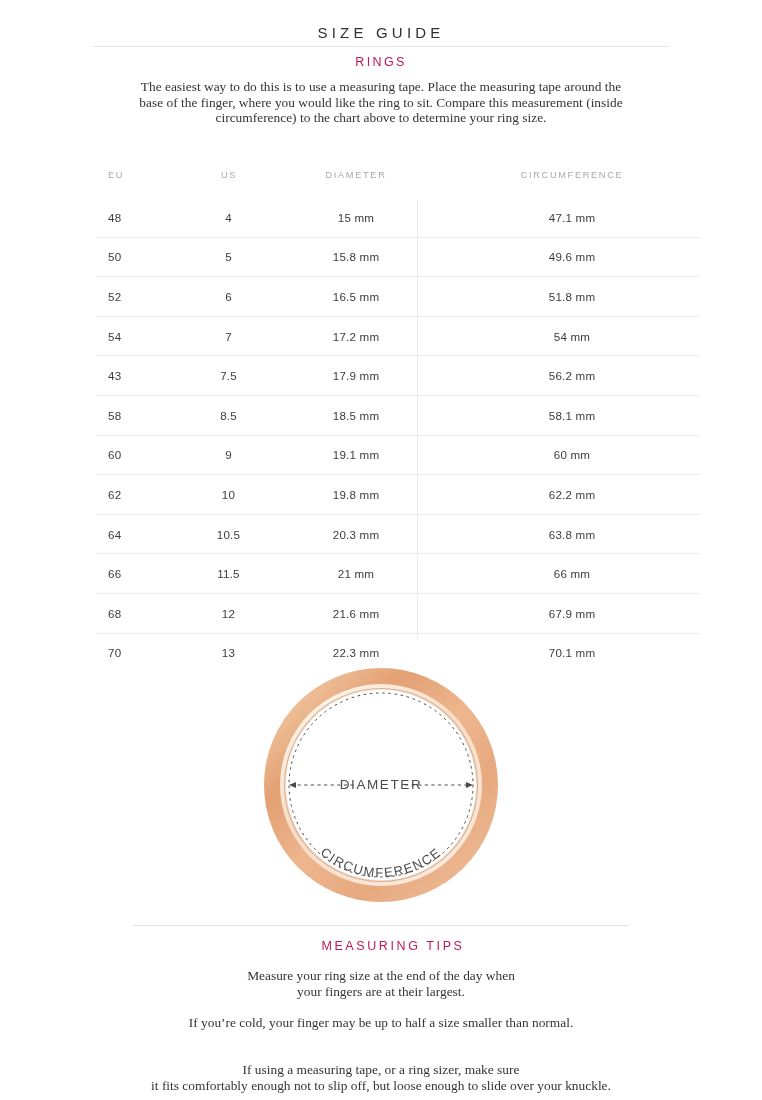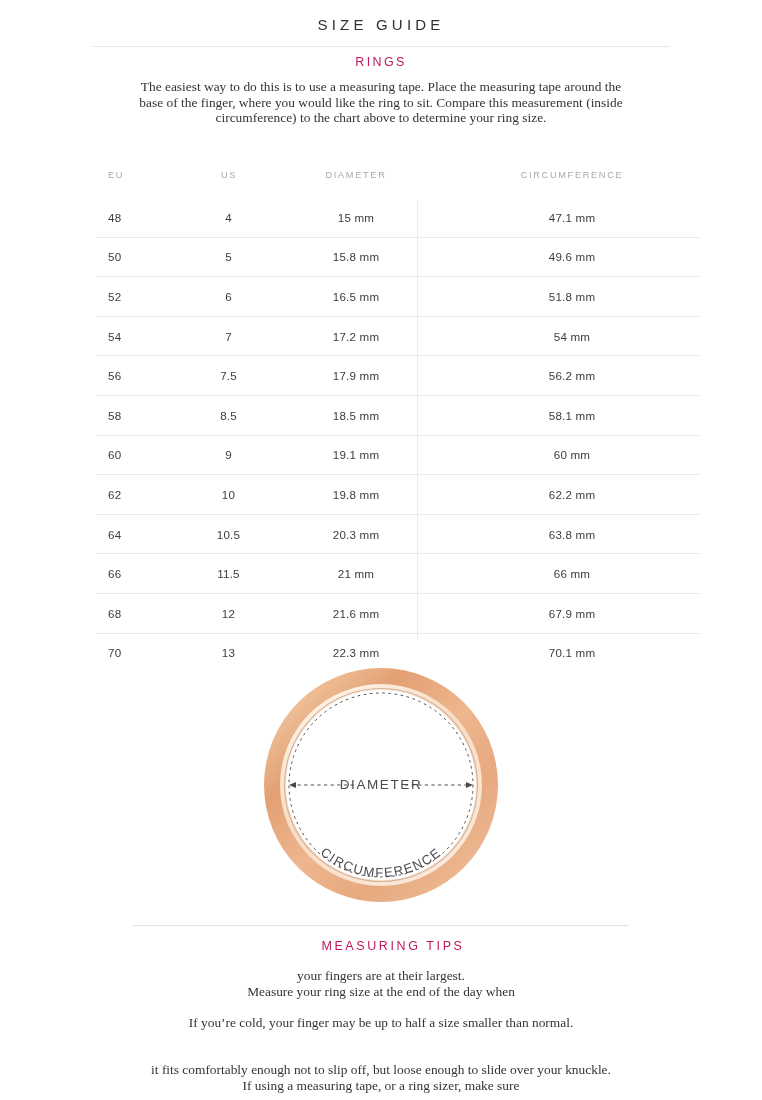--- a/index.html
+++ b/index.html
@@ -13,21 +13,21 @@
     position: relative;
     overflow: hidden;
     font-family: "Liberation Sans", sans-serif;
     color: #3c3c3c;
     -webkit-font-smoothing: antialiased;
   }
 
   
   .page-title {
     position: absolute;
-    top: 16px;
+    top: 24px;
     left: 0;
     width: 762px;
     text-align: center;
     font-family: "Liberation Sans", sans-serif;
     font-size: 15px;
     letter-spacing: 4.2px;
     color: #2f3033;
     font-weight: 400;
   }
 
@@ -191,21 +191,21 @@
           <td class="col-dia">16.5 mm</td>
           <td class="col-circ">51.8 mm</td>
         </tr>
         <tr>
           <td class="col-eu">54</td>
           <td class="col-us">7</td>
           <td class="col-dia">17.2 mm</td>
           <td class="col-circ">54 mm</td>
         </tr>
         <tr>
-          <td class="col-eu">56</td>
+          <td class="col-eu">43</td>
           <td class="col-us">7.5</td>
           <td class="col-dia">17.9 mm</td>
           <td class="col-circ">56.2 mm</td>
         </tr>
         <tr>
           <td class="col-eu">58</td>
           <td class="col-us">8.5</td>
           <td class="col-dia">18.5 mm</td>
           <td class="col-circ">58.1 mm</td>
         </tr>
@@ -288,22 +288,22 @@
     <text font-family="Liberation Sans, sans-serif" font-size="13" letter-spacing="1.5" fill="#4b4b50">
       <textPath href="#circPath" startOffset="50%" text-anchor="middle">CIRCUMFERENCE</textPath>
     </text>
   </svg>
 </div>
 
 <div class="divider-bottom"></div>
 <div class="section-heading tips-heading">MEASURING TIPS</div>
 
 <div class="tips-block tip-1">
+  <div>Measure your ring size at the end of the day when</div>
   <div>your fingers are at their largest.</div>
-  <div>Measure your ring size at the end of the day when</div>
 </div>
 <div class="tips-block tip-2">
   <div>If you’re cold, your finger may be up to half a size smaller than normal.</div>
 </div>
 <div class="tips-block tip-3">
+  <div>If using a measuring tape, or a ring sizer, make sure</div>
   <div>it fits comfortably enough not to slip off, but loose enough to slide over your knuckle.</div>
-  <div>If using a measuring tape, or a ring sizer, make sure</div>
 </div>
 
 </body></html>

